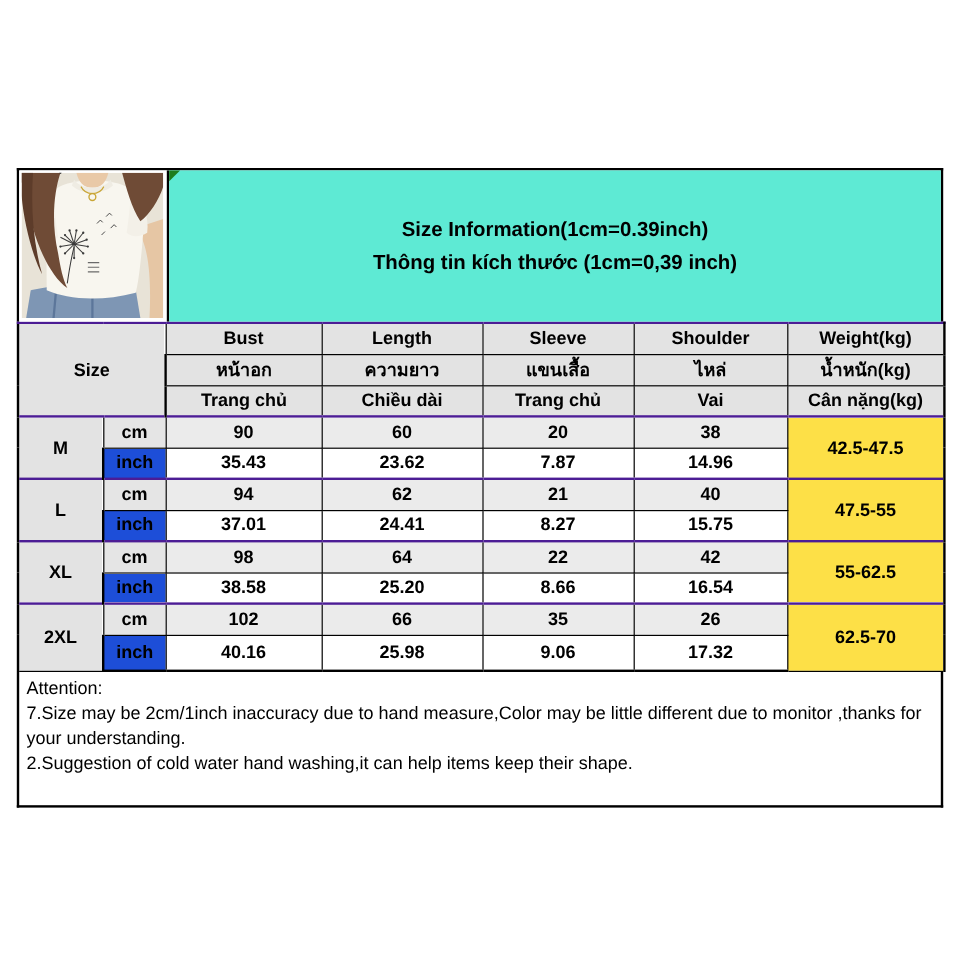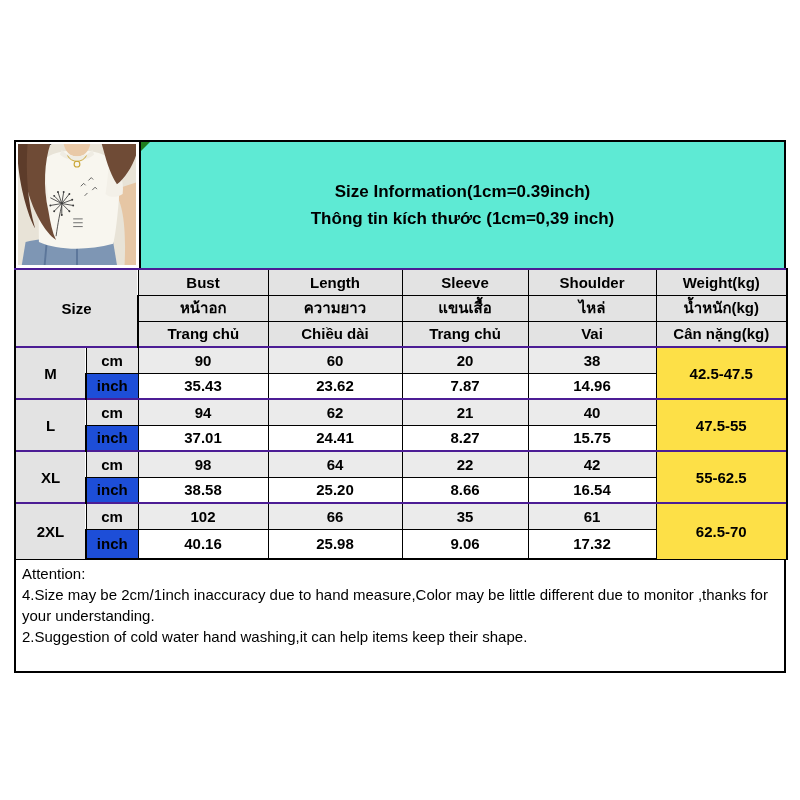--- a/index.html
+++ b/index.html
@@ -208,33 +208,33 @@
           <td class="val">8.66</td>
           <td class="val">16.54</td>
         </tr>
 
         <tr class="row-cm thick-top">
           <td class="size-letter" rowspan="2">2XL</td>
           <td class="unit-cm">cm</td>
           <td class="val">102</td>
           <td class="val">66</td>
           <td class="val">35</td>
-          <td class="val">61</td>
+          <td class="val">26</td>
           <td class="weight edge-r" rowspan="2">62.5-70</td>
         </tr>
         <tr class="row-inch last-row">
           <td class="unit-inch">inch</td>
           <td class="val">40.16</td>
           <td class="val">25.98</td>
           <td class="val">9.06</td>
           <td class="val">17.32</td>
         </tr>
       </tbody>
     </table>
 
     <div class="attention">
       <p>Attention:</p>
-      <p>4.Size may be 2cm/1inch inaccuracy due to hand measure,Color may be little different due to monitor ,thanks for your understanding.</p>
+      <p>7.Size may be 2cm/1inch inaccuracy due to hand measure,Color may be little different due to monitor ,thanks for your understanding.</p>
       <p>2.Suggestion of cold water hand washing,it can help items keep their shape.</p>
     </div>
 
   </div>
 </div>
 
 </body></html>

